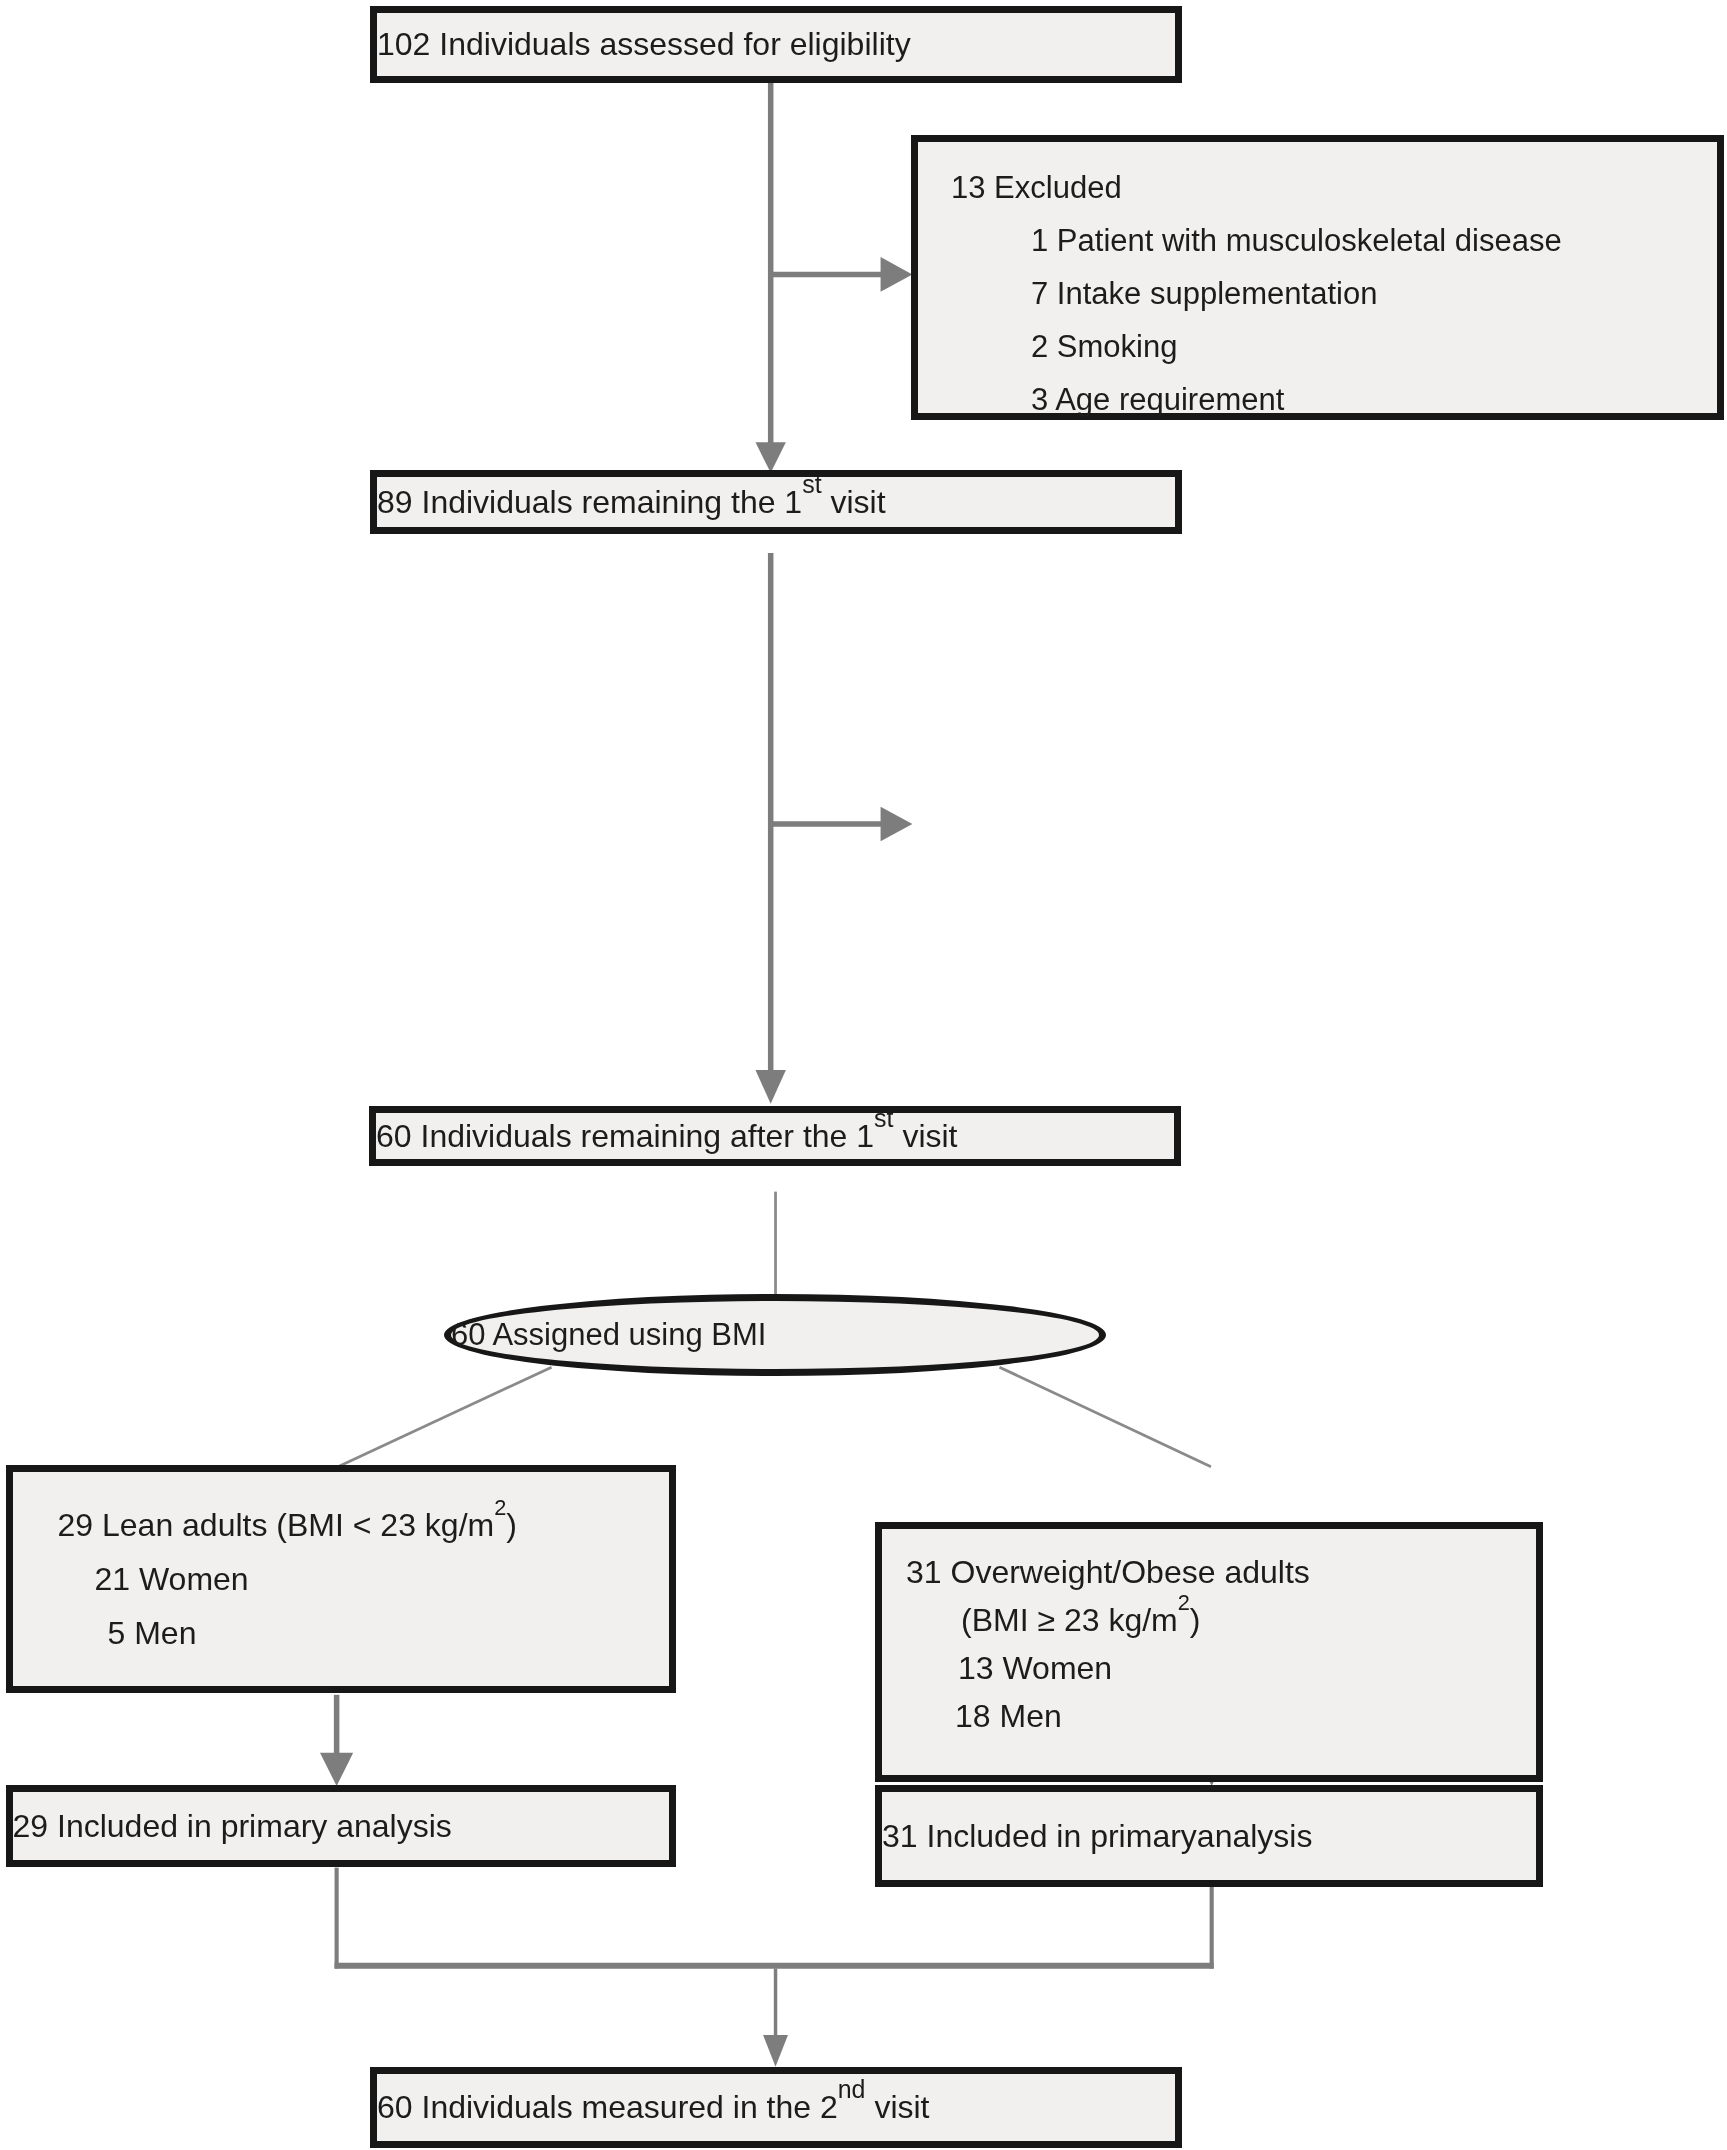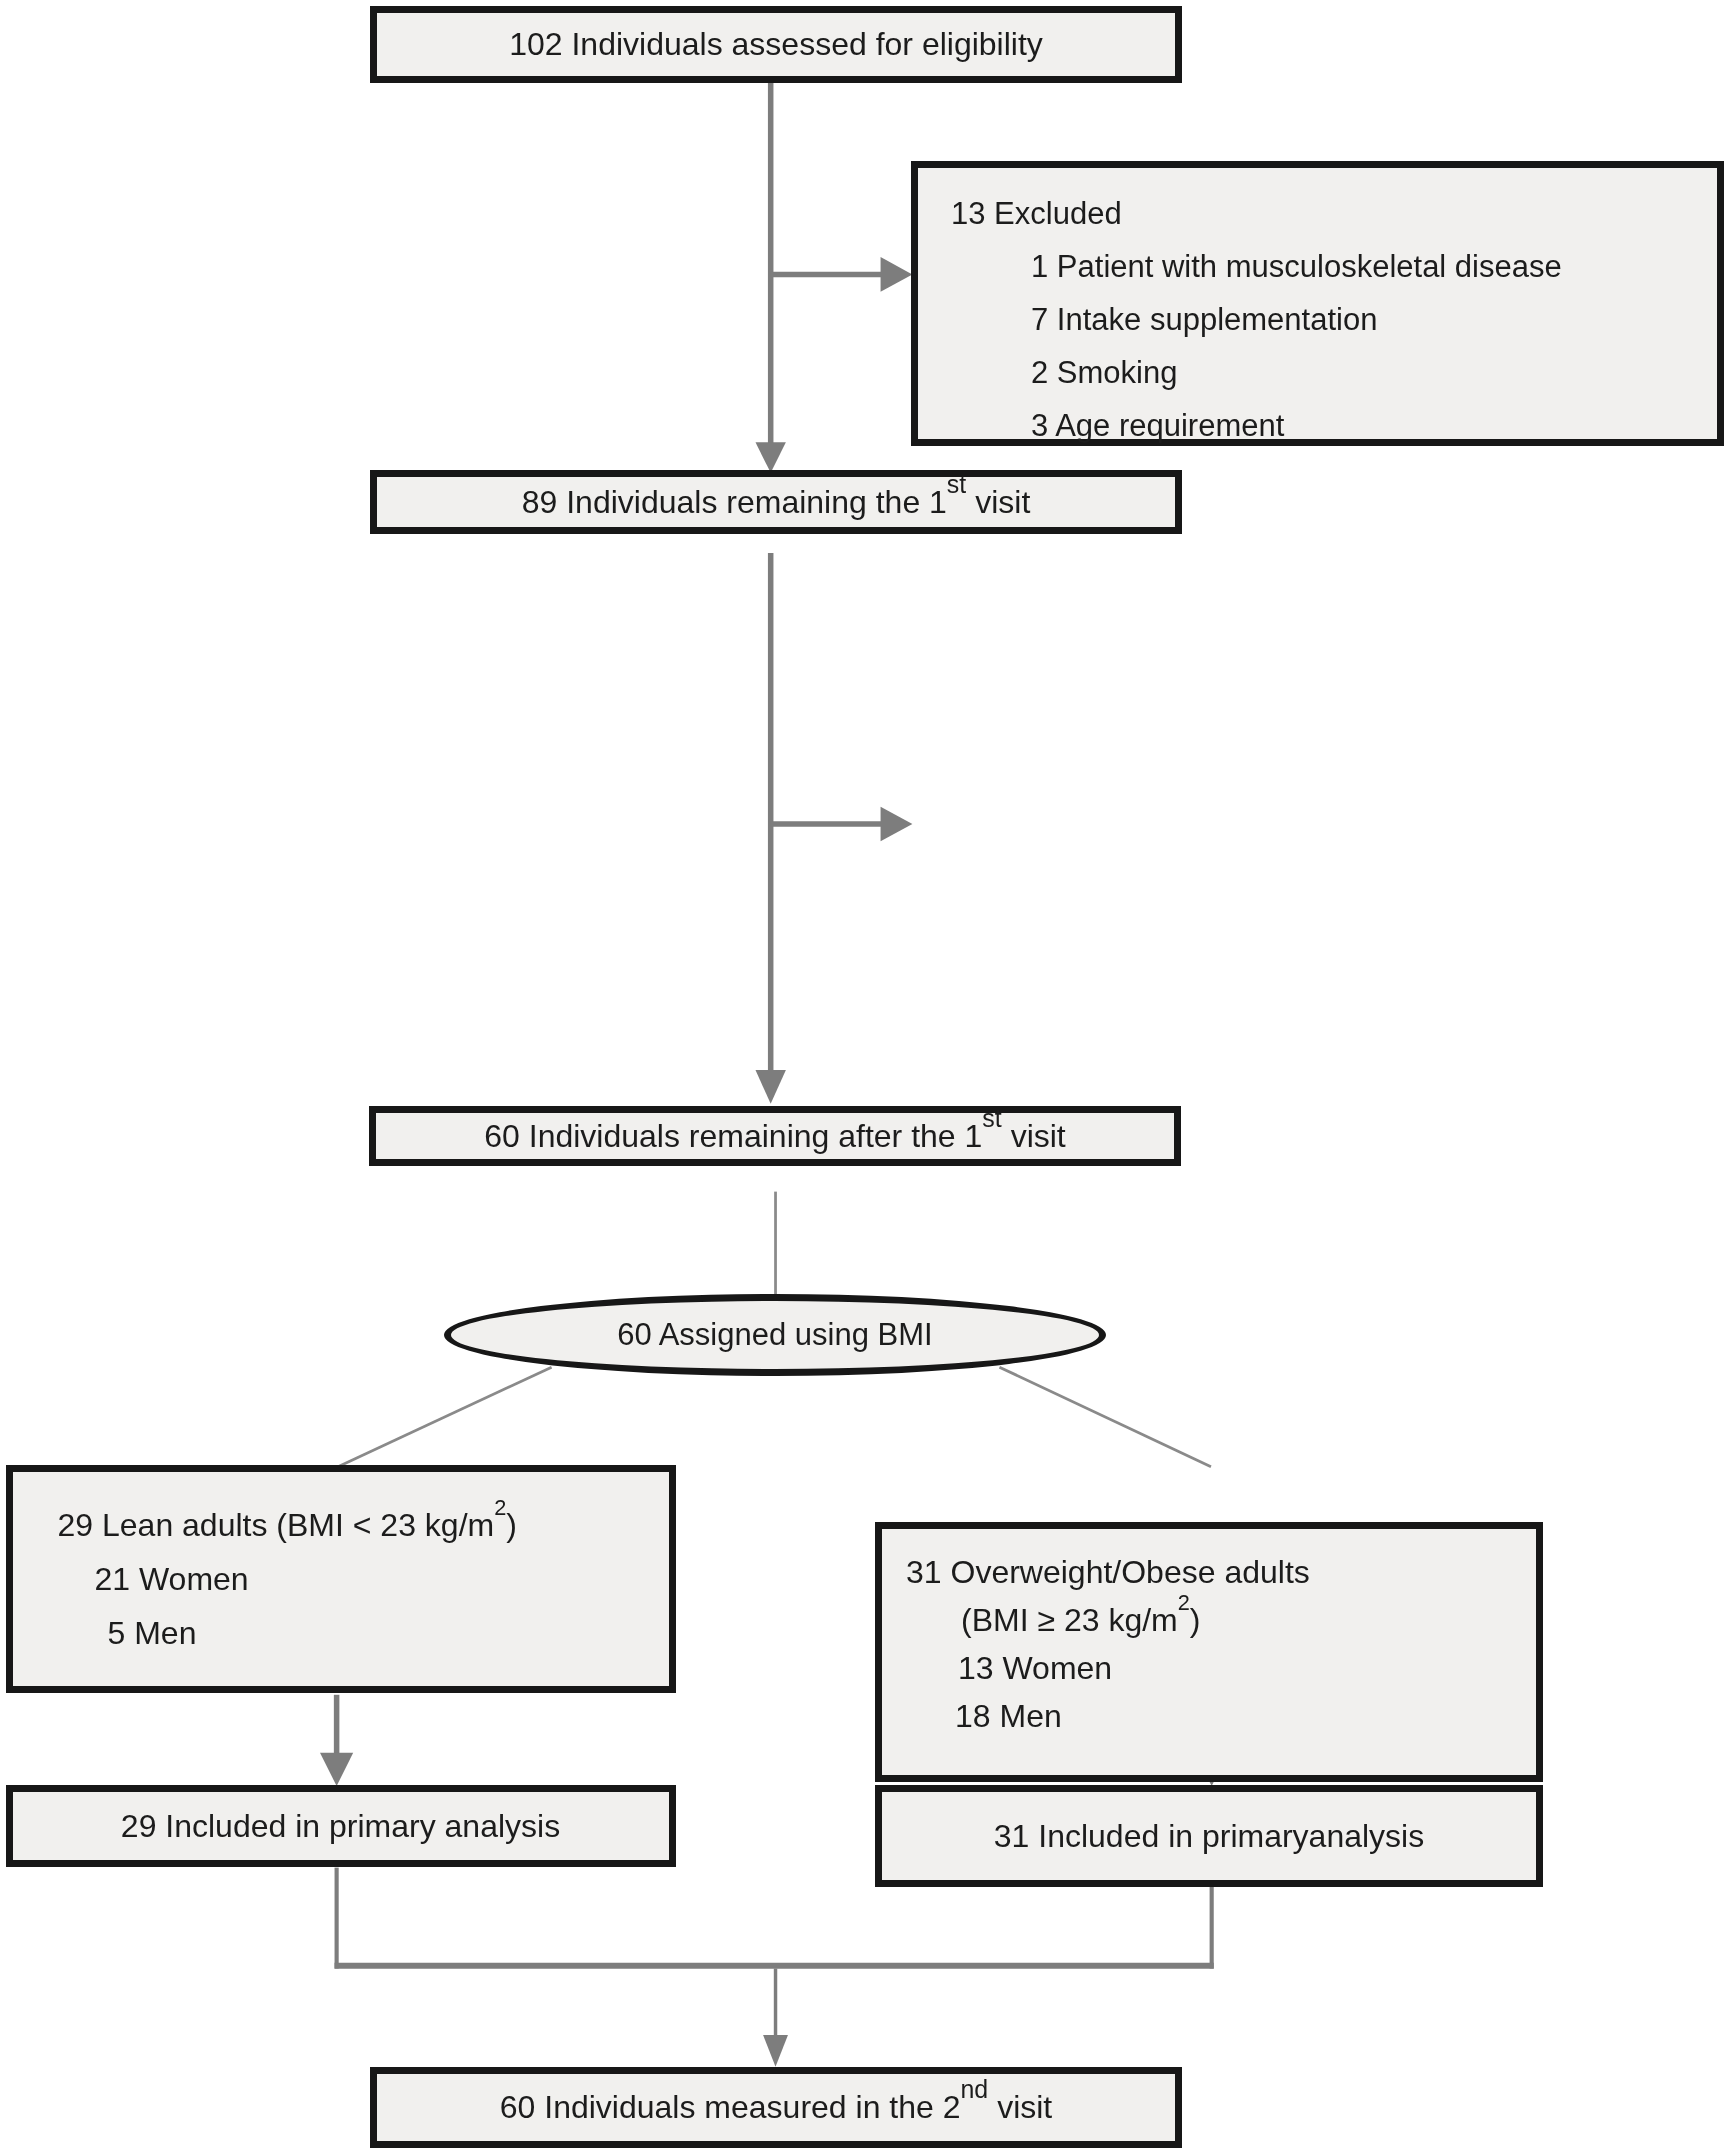--- a/index.html
+++ b/index.html
@@ -13,30 +13,30 @@
 
   .node {
     position: absolute;
     background: #f1f0ee;
     border: 7.6px solid #171717;
     box-sizing: border-box;
     font-size: 32px;
     line-height: 1.2;
   }
   .center-box {
-    display: flex; align-items: center; justify-content: center;
+    display: flex; align-items: center; 
     text-align: center; white-space: nowrap;
   }
   .ellipse { border-radius: 50%; }
 
   .list { font-size: 31px; }
   .ln { white-space: nowrap; }
 
   
-  .exc1 { padding-top: 19.4px; margin-top: 26px; }
+  .exc1 { padding-top: 19.4px; }
   .exc1 .ln { line-height: 53px; }
   
   .exc2 { padding-top: 15px; }
   .exc2 .ln { line-height: 52px; }
   
   .grp-l { padding-top: 26px; }
   .grp-l .ln { line-height: 54px; }
   .grp-r { padding-top: 19.4px; }
   .grp-r .ln { line-height: 48px; }
 

